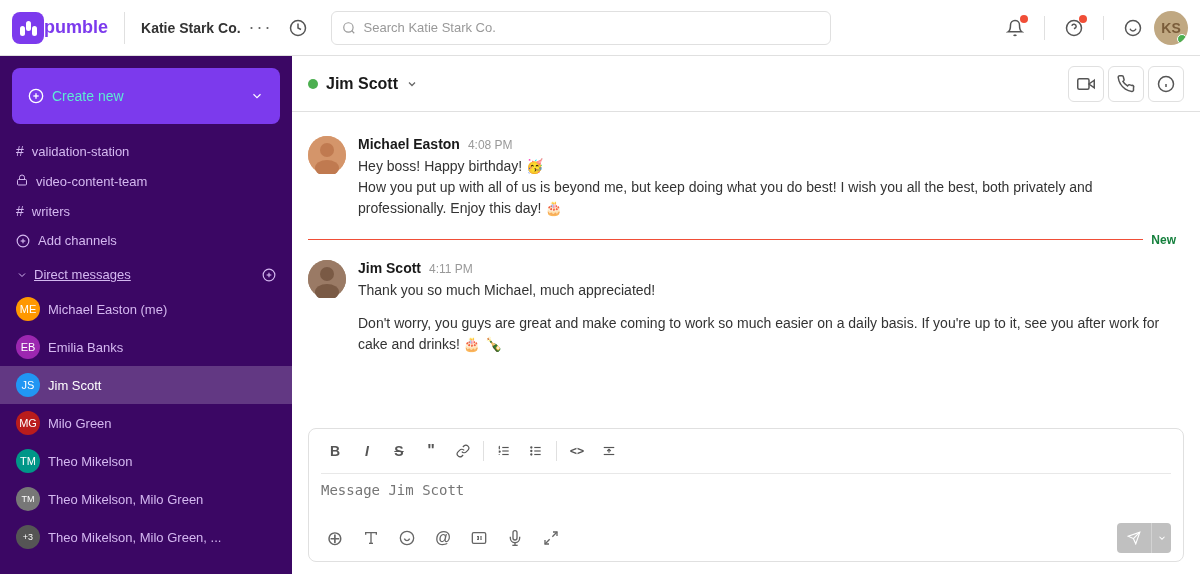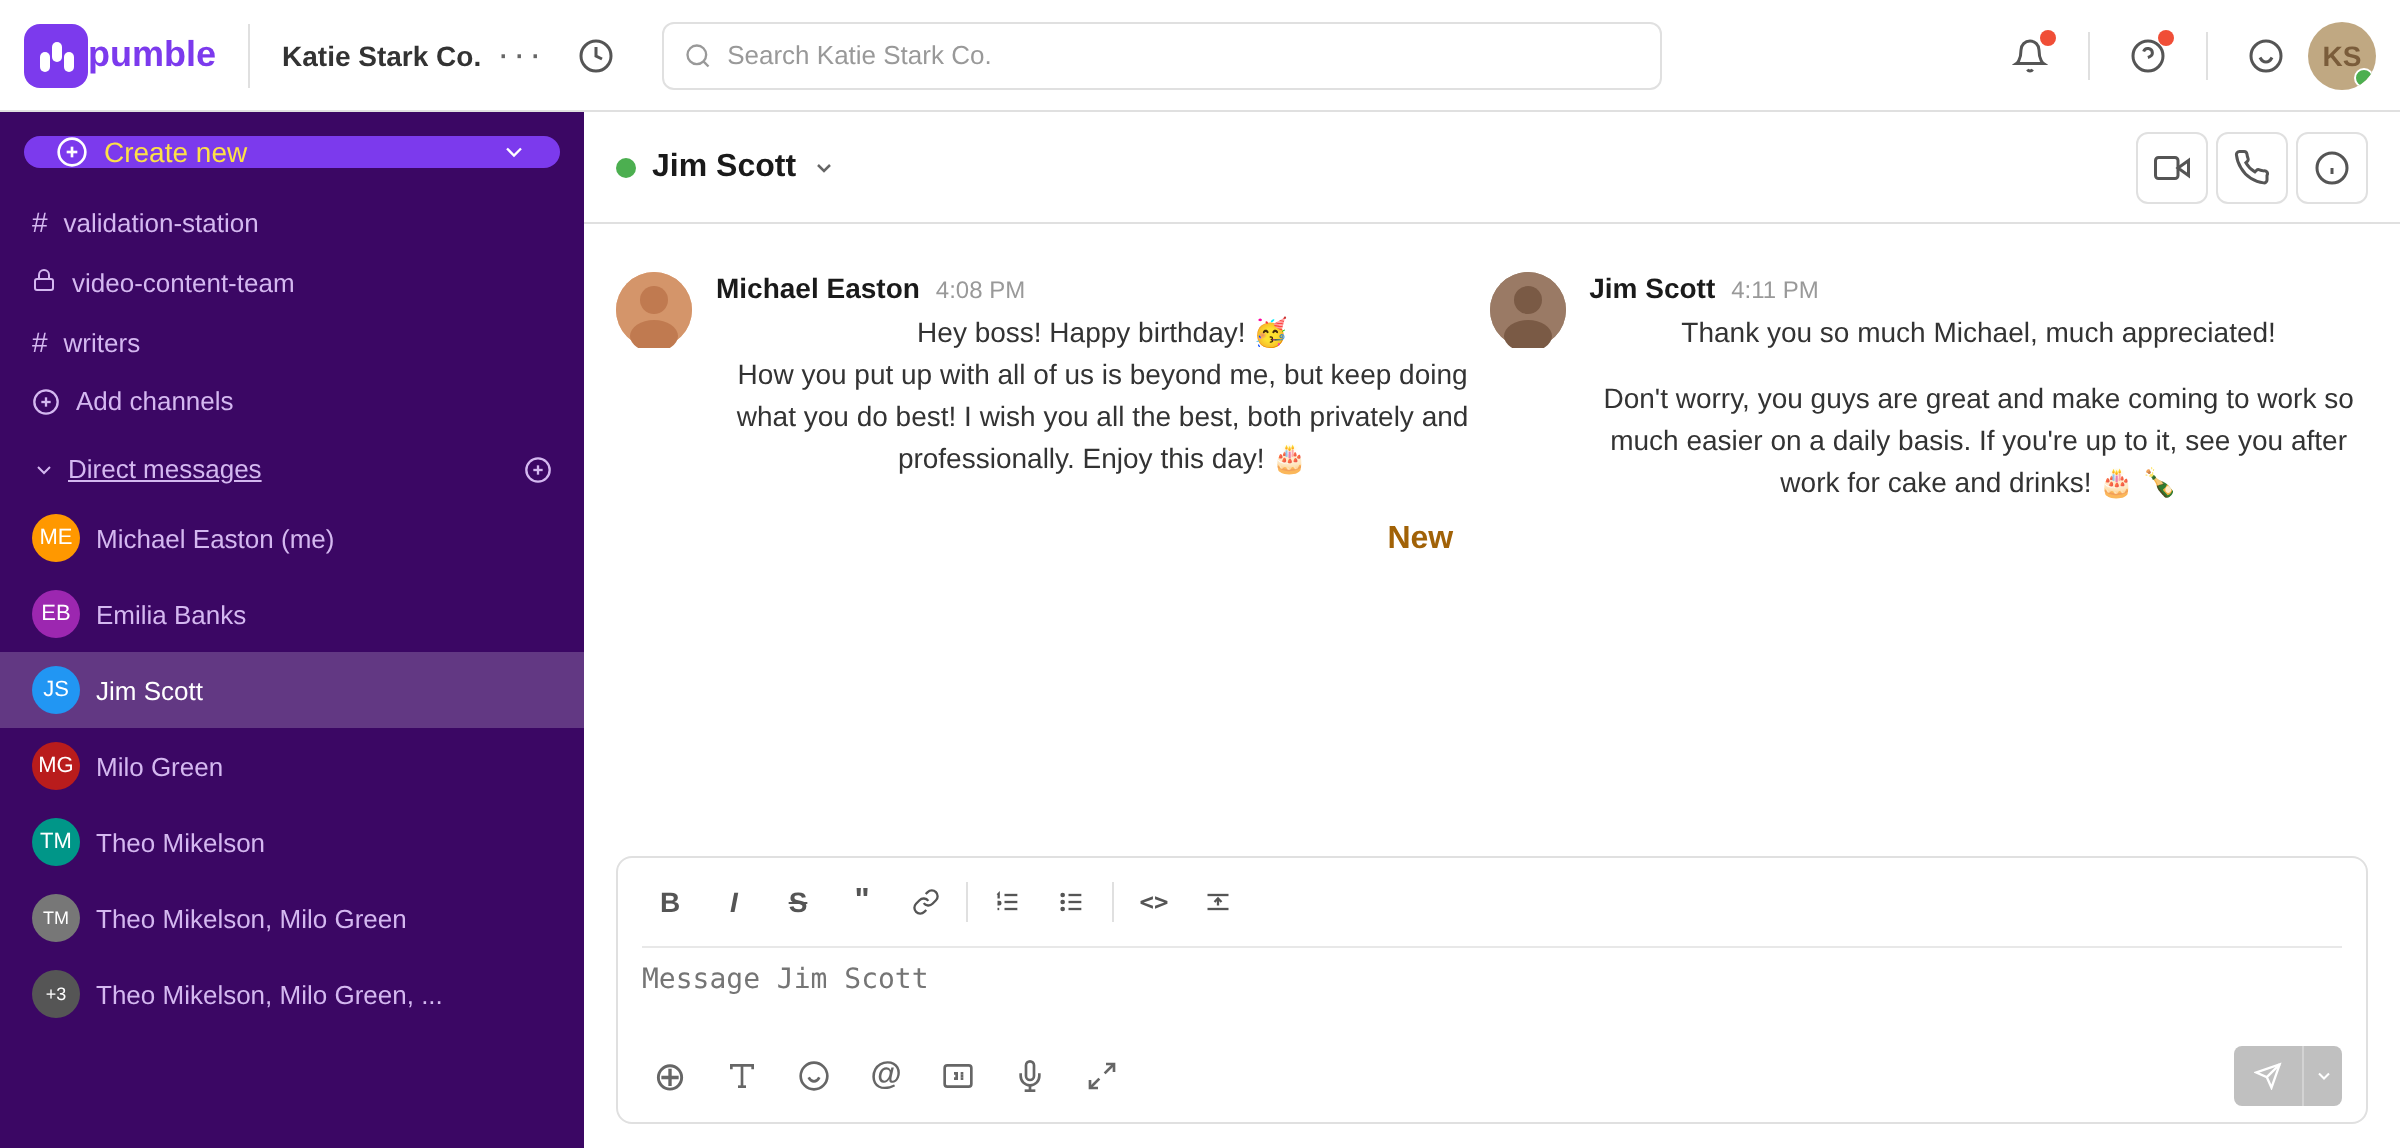--- a/index.html
+++ b/index.html
@@ -20,21 +20,21 @@
     .help-icon-wrap { position: relative; }
     .help-badge { width: 8px; height: 8px; background: #f04e37; border-radius: 50%; position: absolute; top: 4px; right: 4px; }
     .avatar { width: 34px; height: 34px; border-radius: 50%; background: #c0a882; display: flex; align-items: center; justify-content: center; color: #7a5c3a; font-weight: 600; font-size: 14px; position: relative; overflow: hidden; cursor: pointer; }
     .avatar-status { width: 10px; height: 10px; background: #4caf50; border-radius: 50%; position: absolute; bottom: 1px; right: 1px; border: 1px solid white; }
 
     
     .main-layout { display: flex; flex: 1; overflow: hidden; }
 
     
     .sidebar { width: 292px; background: #3b0764; display: flex; flex-direction: column; flex-shrink: 0; overflow-y: auto; }
-    .create-new-btn { margin: 12px 12px 8px; background: #7c3aed; color: #fde047; border: none; border-radius: 8px; padding: 0 16px; display: flex; align-items: center; justify-content: space-between; cursor: pointer; font-size: 14px; font-weight: 500; }
+    .create-new-btn { margin: 12px 12px 8px; background: #7c3aed; color: #5eead4; border: none; border-radius: 8px; padding: 20px 16px; display: flex; align-items: center; justify-content: space-between; cursor: pointer; font-size: 14px; font-weight: 500; }
     .create-new-left { display: flex; align-items: center; gap: 8px; }
     .sidebar-section { padding: 4px 0; }
     .sidebar-item { display: flex; align-items: center; gap: 8px; padding: 7px 16px; color: #d4b8f0; font-size: 13px; cursor: pointer; }
     .sidebar-item-icon { font-size: 14px; color: #d4b8f0; }
     .sidebar-group { display: flex; align-items: center; justify-content: space-between; padding: 8px 16px; color: #d4b8f0; font-size: 13px; cursor: pointer; text-decoration: underline; }
     .sidebar-group-left { display: flex; align-items: center; gap: 6px; }
     .dm-item { display: flex; align-items: center; gap: 8px; padding: 7px 16px; color: #d4b8f0; font-size: 13px; cursor: pointer; }
     .dm-item.active { background: rgba(255,255,255,0.2); color: white; }
     .dm-avatar { width: 24px; height: 24px; border-radius: 50%; background: #888; display: flex; align-items: center; justify-content: center; font-size: 11px; color: white; flex-shrink: 0; overflow: hidden; }
     .dm-avatar.green { background: #b91c1c; }
@@ -47,34 +47,34 @@
     
     .chat-area { flex: 1; display: flex; flex-direction: column; overflow: hidden; }
     .chat-header { height: 56px; border-bottom: 1px solid #e0e0e0; display: flex; align-items: center; padding: 0 16px; justify-content: space-between; flex-shrink: 0; }
     .chat-header-left { display: flex; align-items: center; gap: 8px; }
     .online-dot { width: 10px; height: 10px; background: #4caf50; border-radius: 50%; }
     .chat-name { font-size: 16px; font-weight: 700; color: #1a1a1a; }
     .chat-header-right { display: flex; align-items: center; gap: 4px; }
     .header-icon { width: 36px; height: 36px; display: flex; align-items: center; justify-content: center; color: #555; cursor: pointer; border-radius: 6px; border: 1px solid #e0e0e0; font-size: 16px; }
 
     
-    .messages-area { flex: 1; overflow-y: auto; padding: 16px; display: flex; flex-direction: row; gap: 0; text-align: center; }
+    .messages-area { flex: 1; overflow-y: auto; padding: 16px; display: flex; flex-direction: column; gap: 0; }
     .message { display: flex; gap: 12px; padding: 8px 0; }
     .msg-avatar { width: 38px; height: 38px; border-radius: 50%; flex-shrink: 0; display: flex; align-items: center; justify-content: center; font-size: 14px; font-weight: 600; color: white; }
     .msg-avatar.michael { background: #e8a87c; }
     .msg-avatar.jim { background: #a0856c; }
     .msg-content { flex: 1; }
     .msg-header { display: flex; align-items: baseline; gap: 8px; margin-bottom: 4px; }
     .msg-author { font-weight: 700; color: #1a1a1a; font-size: 14px; }
     .msg-time { font-size: 12px; color: #999; }
     .msg-text { color: #333; line-height: 1.5; font-size: 14px; }
 
     .new-divider { display: flex; align-items: center; margin: 12px 0; position: relative; }
     .new-divider-line { flex: 1; height: 1px; background: #f04e37; }
-    .new-badge { background: white; color: #a16207; font-size: 16px; font-weight: 600; padding: 0 8px; position: absolute; right: 10px; }
+    .new-badge { background: white; color: #15803d; font-size: 12px; font-weight: 600; padding: 0 8px; position: absolute; right: 0; }
 
     
     .composer { border-top: 1px solid #e0e0e0; padding: 12px 16px; flex-shrink: 0; }
     .composer-toolbar { display: flex; align-items: center; gap: 4px; margin-bottom: 8px; padding-bottom: 8px; border-bottom: 1px solid #e8e8e8; }
     .toolbar-btn { width: 28px; height: 28px; display: flex; align-items: center; justify-content: center; color: #555; cursor: pointer; border-radius: 4px; font-size: 14px; font-weight: 600; border: none; background: none; }
     .toolbar-sep { width: 1px; height: 20px; background: #e0e0e0; margin: 0 2px; }
     .composer-input { width: 100%; border: none; outline: none; resize: none; font-size: 14px; color: #333; min-height: 30px; background: transparent; }
     .composer-footer { display: flex; align-items: center; gap: 8px; margin-top: 8px; }
     .composer-footer-icon { width: 28px; height: 28px; display: flex; align-items: center; justify-content: center; color: #666; cursor: pointer; border-radius: 4px; font-size: 16px; }
     .composer-send { margin-left: auto; display: flex; align-items: center; }

